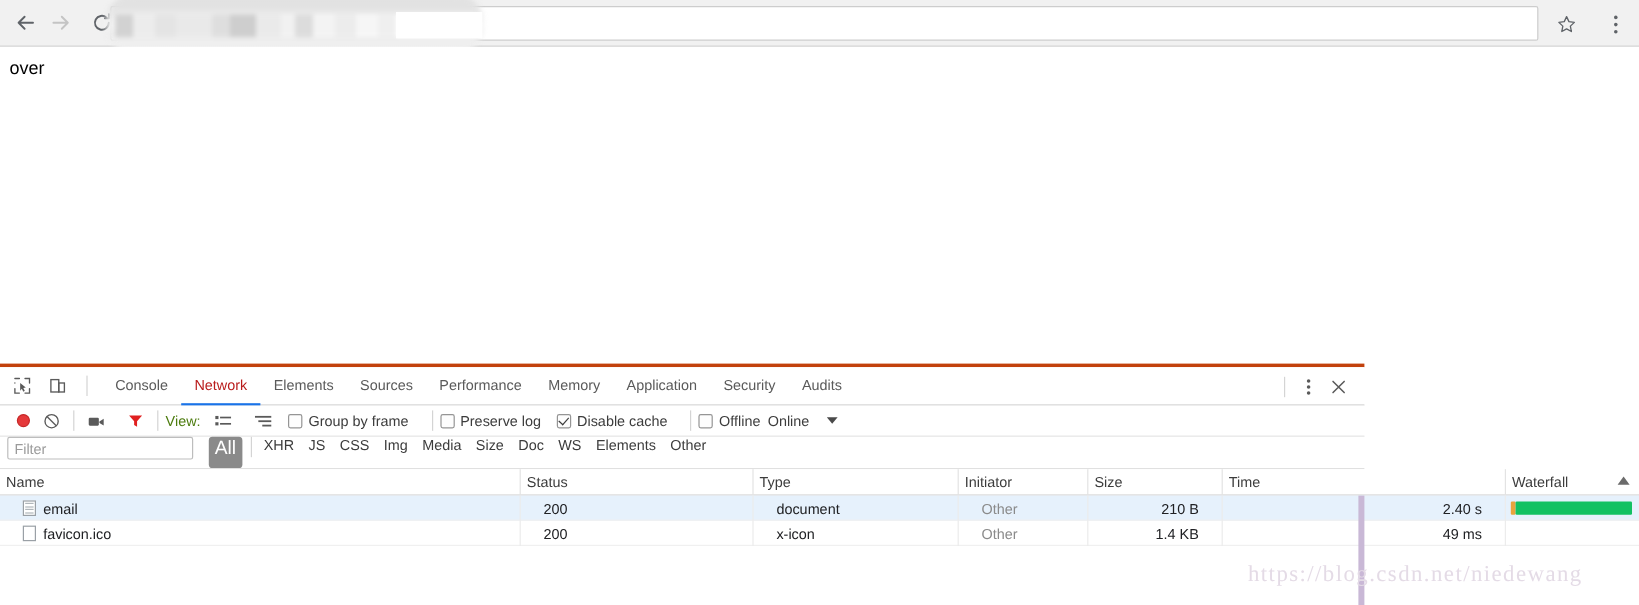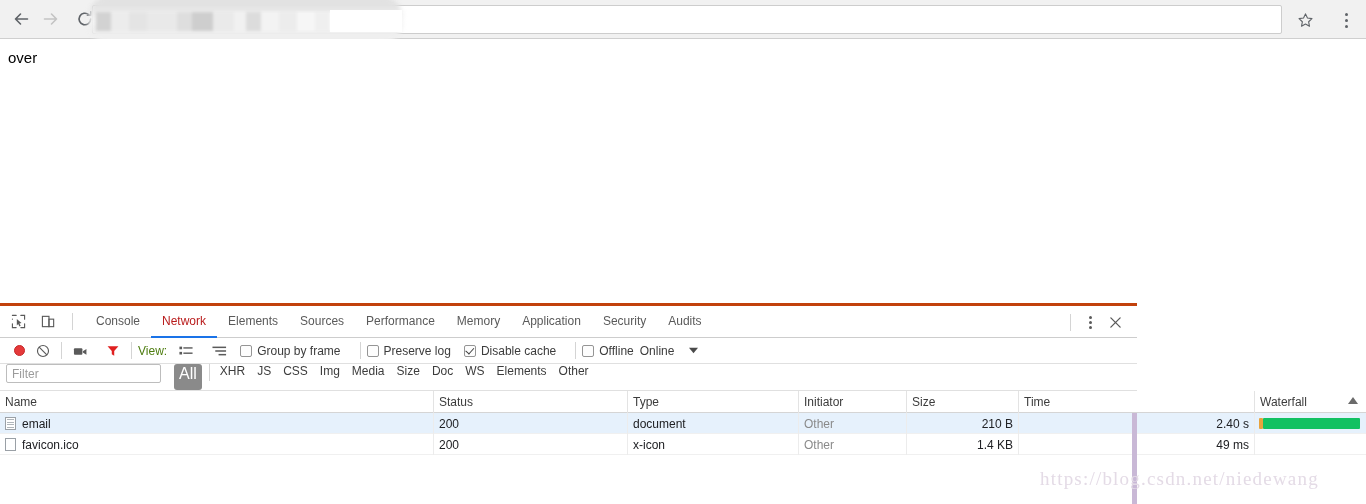--- a/index.html
+++ b/index.html
@@ -221,21 +221,21 @@
   .th:first-child { border-left: none; }
   .row {
     position: relative; height: 21px;
     border-bottom: 1px solid #f0f0f0;
   }
   .row.selected { background: #e6f1fc; }
   .cell {
     position: absolute; top: 0; height: 21px;
     display: flex; align-items: center;
     font-size: 12px; color: #202124;
-    padding: 0 5px;
+    padding: 0 19px;
     border-left: 1px solid #ececec;
     overflow: hidden; white-space: nowrap;
   }
   .cell:first-child { border-left: none; }
   .cell.right { justify-content: flex-end; }
   .cell.muted { color: #8a8a8a; }
   .doc-icon {
     width: 11px; height: 13px; flex: none;
     border: 1px solid #9aa0a6; background: #fff;
     margin-right: 6px;

